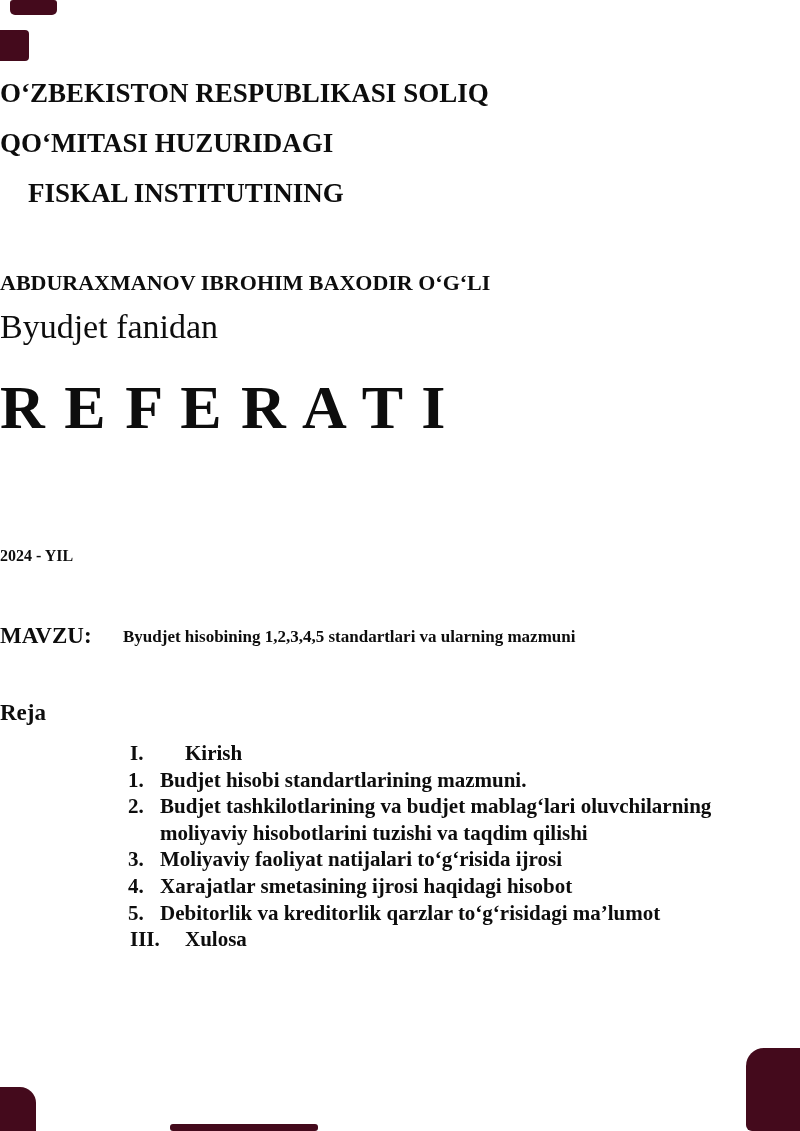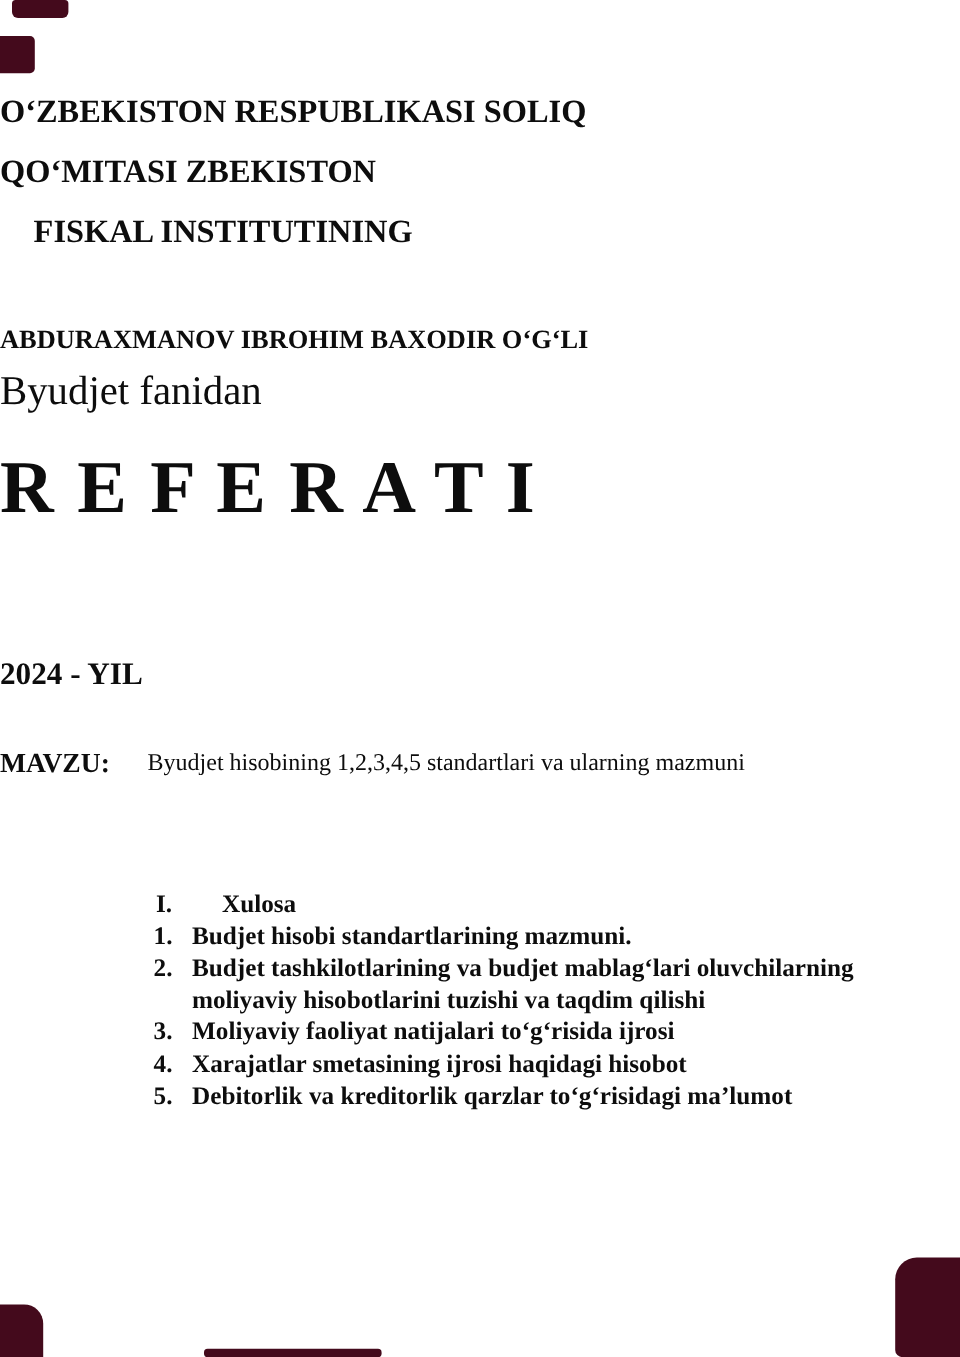--- a/index.html
+++ b/index.html
@@ -24,29 +24,29 @@
     white-space: nowrap;
     font-weight: bold;
   }
   .org-1 { top: 78px;  font-size: 27px; }
   .org-2 { top: 128px; font-size: 27px; }
   .org-3 { top: 178px; font-size: 27px; margin-left: 28px; }
   .group-line   { top: 228px; font-size: 23px; }
   .student-line { top: 270px; font-size: 22px; }
   .subject-line { top: 308px; font-size: 34px; font-weight: normal; }
   .main-title   { top: 372px; font-size: 62px; letter-spacing: 2px; }
-  .year-line  { top: 547px; font-size: 26px; }
+  .year-line  { top: 547px; font-size: 16px; }
   .mavzu-line { top: 583px; font-size: 23px; margin-top: 40px; }
   .topic-par {
     position: absolute;
     left: 113px;
     top: 620px;
     width: 600px;
-    font-size: 20px;
-    font-weight: normal;
+    font-size: 17px;
+    font-weight: bold;
     line-height: 33px;
     text-indent: 10px;
   }
   .reja-line { top: 700px; font-size: 23px; }
   .plan {
     position: absolute;
     left: 128px;
     top: 740px;
     width: 612px;
     font-size: 21px;
@@ -71,37 +71,38 @@
 
 <div class="page" style="background: rgb(255, 255, 255); color: rgb(13, 13, 13);">
 
   <div class="mark mark-top-left-bar" style="background: rgb(68, 10, 28);"></div>
   <div class="mark mark-left-square" style="background: rgb(68, 10, 28);"></div>
   <div class="mark mark-bottom-left" style="background: rgb(68, 10, 28);"></div>
   <div class="mark mark-bottom-right" style="background: rgb(68, 10, 28);"></div>
   <div class="mark mark-bottom-strip" style="background: rgb(68, 10, 28);"></div>
 
   <div class="center-line org-1">O‘ZBEKISTON RESPUBLIKASI SOLIQ</div>
-  <div class="center-line org-2">QO‘MITASI ZBEKISTON</div>
+  <div class="center-line org-2">QO‘MITASI HUZURIDAGI</div>
   <div class="center-line org-3">FISKAL INSTITUTINING</div>
 
   <div class="center-line student-line">ABDURAXMANOV IBROHIM BAXODIR O‘G‘LI</div>
   <div class="center-line subject-line">Byudjet fanidan</div>
   <div class="center-line main-title">R E F E R A T I</div>
 
   <div class="center-line year-line">2024 - YIL</div>
   <div class="center-line mavzu-line">MAVZU:</div>
 
   <div class="topic-par">Byudjet hisobining 1,2,3,4,5 standartlari va ularning mazmuni</div>
 
+  <div class="center-line reja-line">Reja</div>
 
   <div class="plan">
     <div class="plan-row roman">
       <span class="marker">I.</span>
-      <span class="itext">Xulosa</span>
+      <span class="itext">Kirish</span>
     </div>
     <div class="plan-row number">
       <span class="marker">1.</span>
       <span class="itext">Budjet hisobi standartlarining mazmuni.</span>
     </div>
     <div class="plan-row number">
       <span class="marker">2.</span>
       <span class="itext">Budjet tashkilotlarining va budjet mablag‘lari oluvchilarning moliyaviy hisobotlarini tuzishi va taqdim qilishi</span>
     </div>
     <div class="plan-row number">
@@ -109,15 +110,19 @@
       <span class="itext">Moliyaviy faoliyat natijalari to‘g‘risida ijrosi</span>
     </div>
     <div class="plan-row number">
       <span class="marker">4.</span>
       <span class="itext">Xarajatlar smetasining ijrosi haqidagi hisobot</span>
     </div>
     <div class="plan-row number">
       <span class="marker">5.</span>
       <span class="itext">Debitorlik va kreditorlik qarzlar to‘g‘risidagi ma’lumot</span>
     </div>
+    <div class="plan-row roman">
+      <span class="marker">III.</span>
+      <span class="itext">Xulosa</span>
+    </div>
   </div>
 
 </div>
 
 </body></html>

